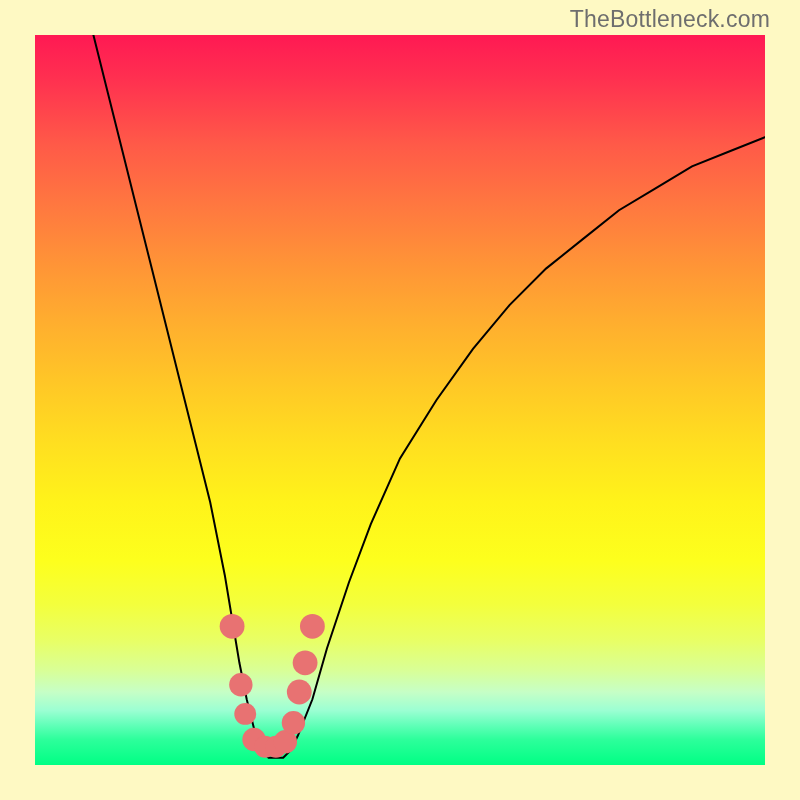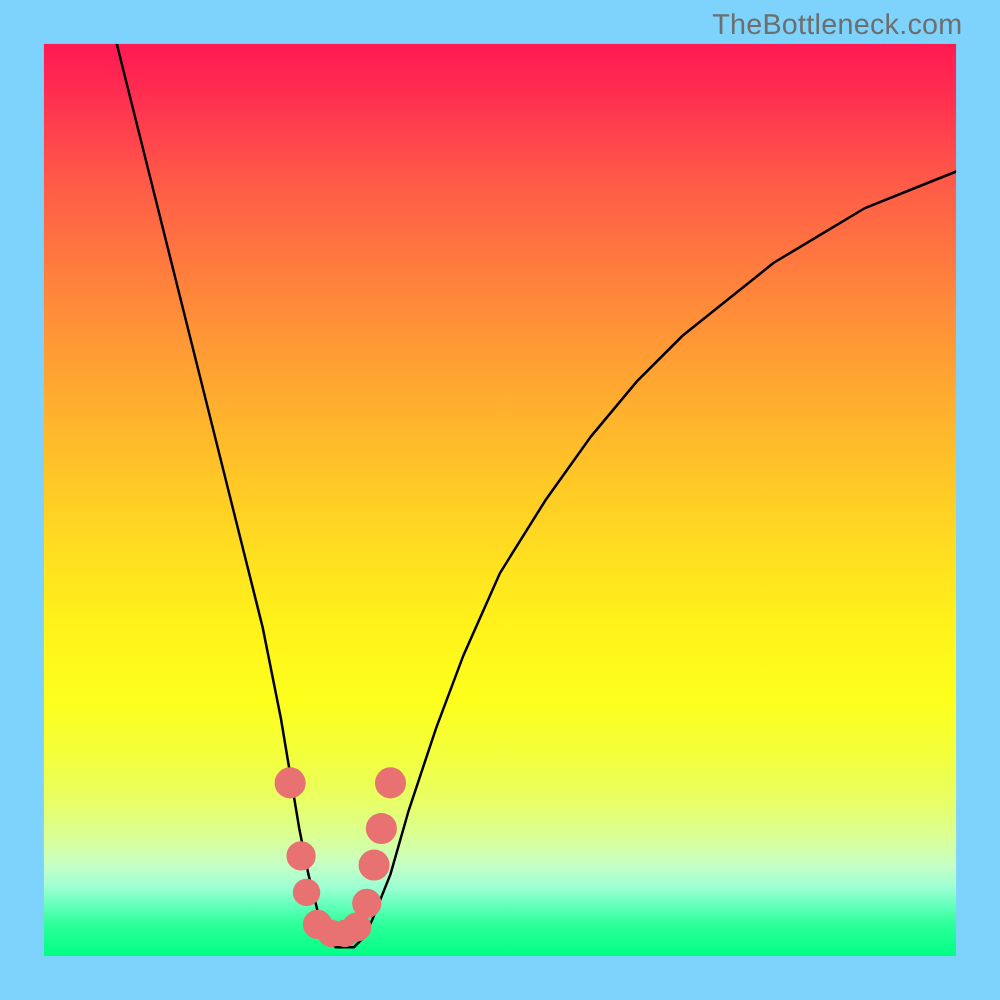--- a/index.html
+++ b/index.html
@@ -9,21 +9,21 @@
     height: 800px;
     background: #000;
     overflow: hidden;
   }
   .frame {
     position: absolute;
     left: 0;
     top: 0;
     width: 800px;
     height: 800px;
-    background: #7dd3fc;
+    background: #fef9c3;
   }
   .plot-area {
     position: absolute;
     left: 35px;
     top: 35px;
     width: 730px;
     height: 730px;
     overflow: hidden;
   }
   .gradient-bg {

